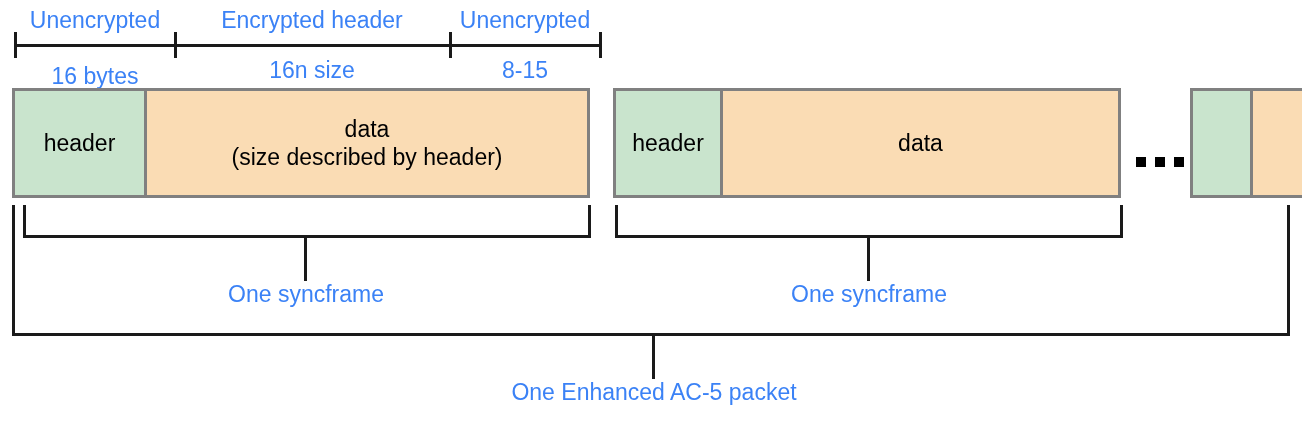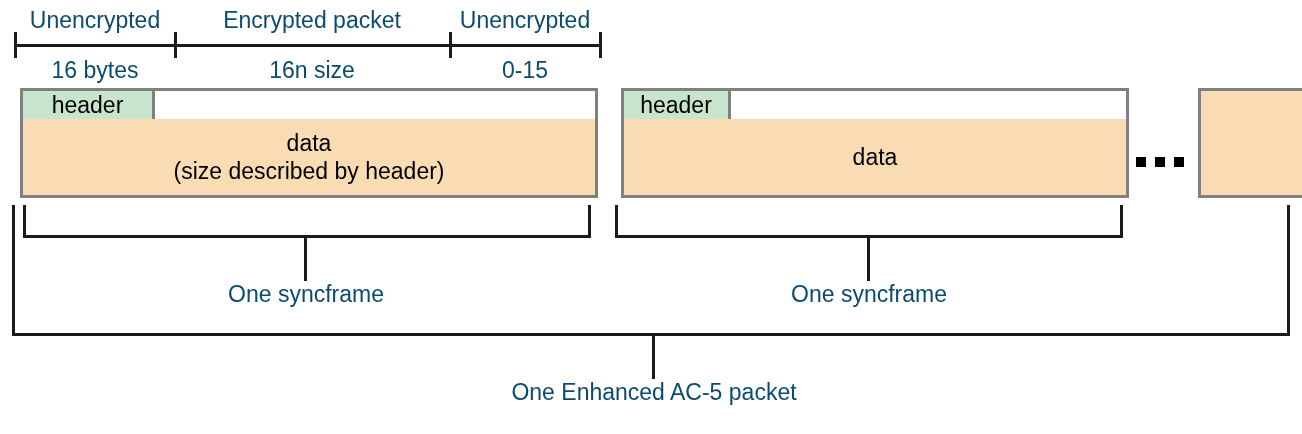--- a/index.html
+++ b/index.html
@@ -24,33 +24,32 @@
 
   .hline { position: absolute; background: #1a1a1a; height: 3px; }
   .vline { position: absolute; background: #1a1a1a; width: 3px; }
 
   .label {
     position: absolute;
     font-size: 23px;
     line-height: 27px;
     white-space: nowrap;
     text-align: center;
-    color: #0c4a6e;
+    color: #3b82f6;
   }
   .label.centered { transform: translateX(-50%); }
 
   
   .block {
     position: absolute;
     box-sizing: border-box;
     border: 3px solid #808080;
     display: flex;
-    flex-direction: column;
+    flex-direction: row;
     overflow: hidden;
-    margin-left: 8px;
   }
   .seg {
     box-sizing: border-box;
     display: flex;
     align-items: center;
     justify-content: center;
     text-align: center;
     font-size: 23px;
     line-height: 28px;
     color: #000000;
@@ -77,33 +76,33 @@
   }
 </style>
 </head>
 <body>
 
 <div id="diagram">
 
   <div class="abs">
 
     <div class="label centered" style="left:95px; top:7px;">Unencrypted</div>
-    <div class="label centered" style="left:312px; top:7px;">Encrypted packet</div>
+    <div class="label centered" style="left:312px; top:7px;">Encrypted header</div>
     <div class="label centered" style="left:525px; top:7px;">Unencrypted</div>
 
     <div class="hline" style="left:14px; top:44px; width:588px;"></div>
 
     <div class="vline" style="left:14px;  top:32px; height:26px;"></div>
     <div class="vline" style="left:174px; top:32px; height:26px;"></div>
     <div class="vline" style="left:449px; top:32px; height:26px;"></div>
     <div class="vline" style="left:599px; top:32px; height:26px;"></div>
 
-    <div class="label centered" style="left:95px; top:57px;">16 bytes</div>
+    <div class="label centered" style="left:95px; top:63px;">16 bytes</div>
     <div class="label centered" style="left:312px; top:57px;">16n size</div>
-    <div class="label centered" style="left:525px; top:57px;">0-15</div>
+    <div class="label centered" style="left:525px; top:57px;">8-15</div>
   </div>
 
   <div class="block" style="left:12px; top:88px; width:578px; height:110px;">
     <div class="seg seg-header seg-divider" style="width:132px;">
       <div>
         <div>header</div>
       </div>
     </div>
     <div class="seg seg-data" style="flex:1;">
       <div>

